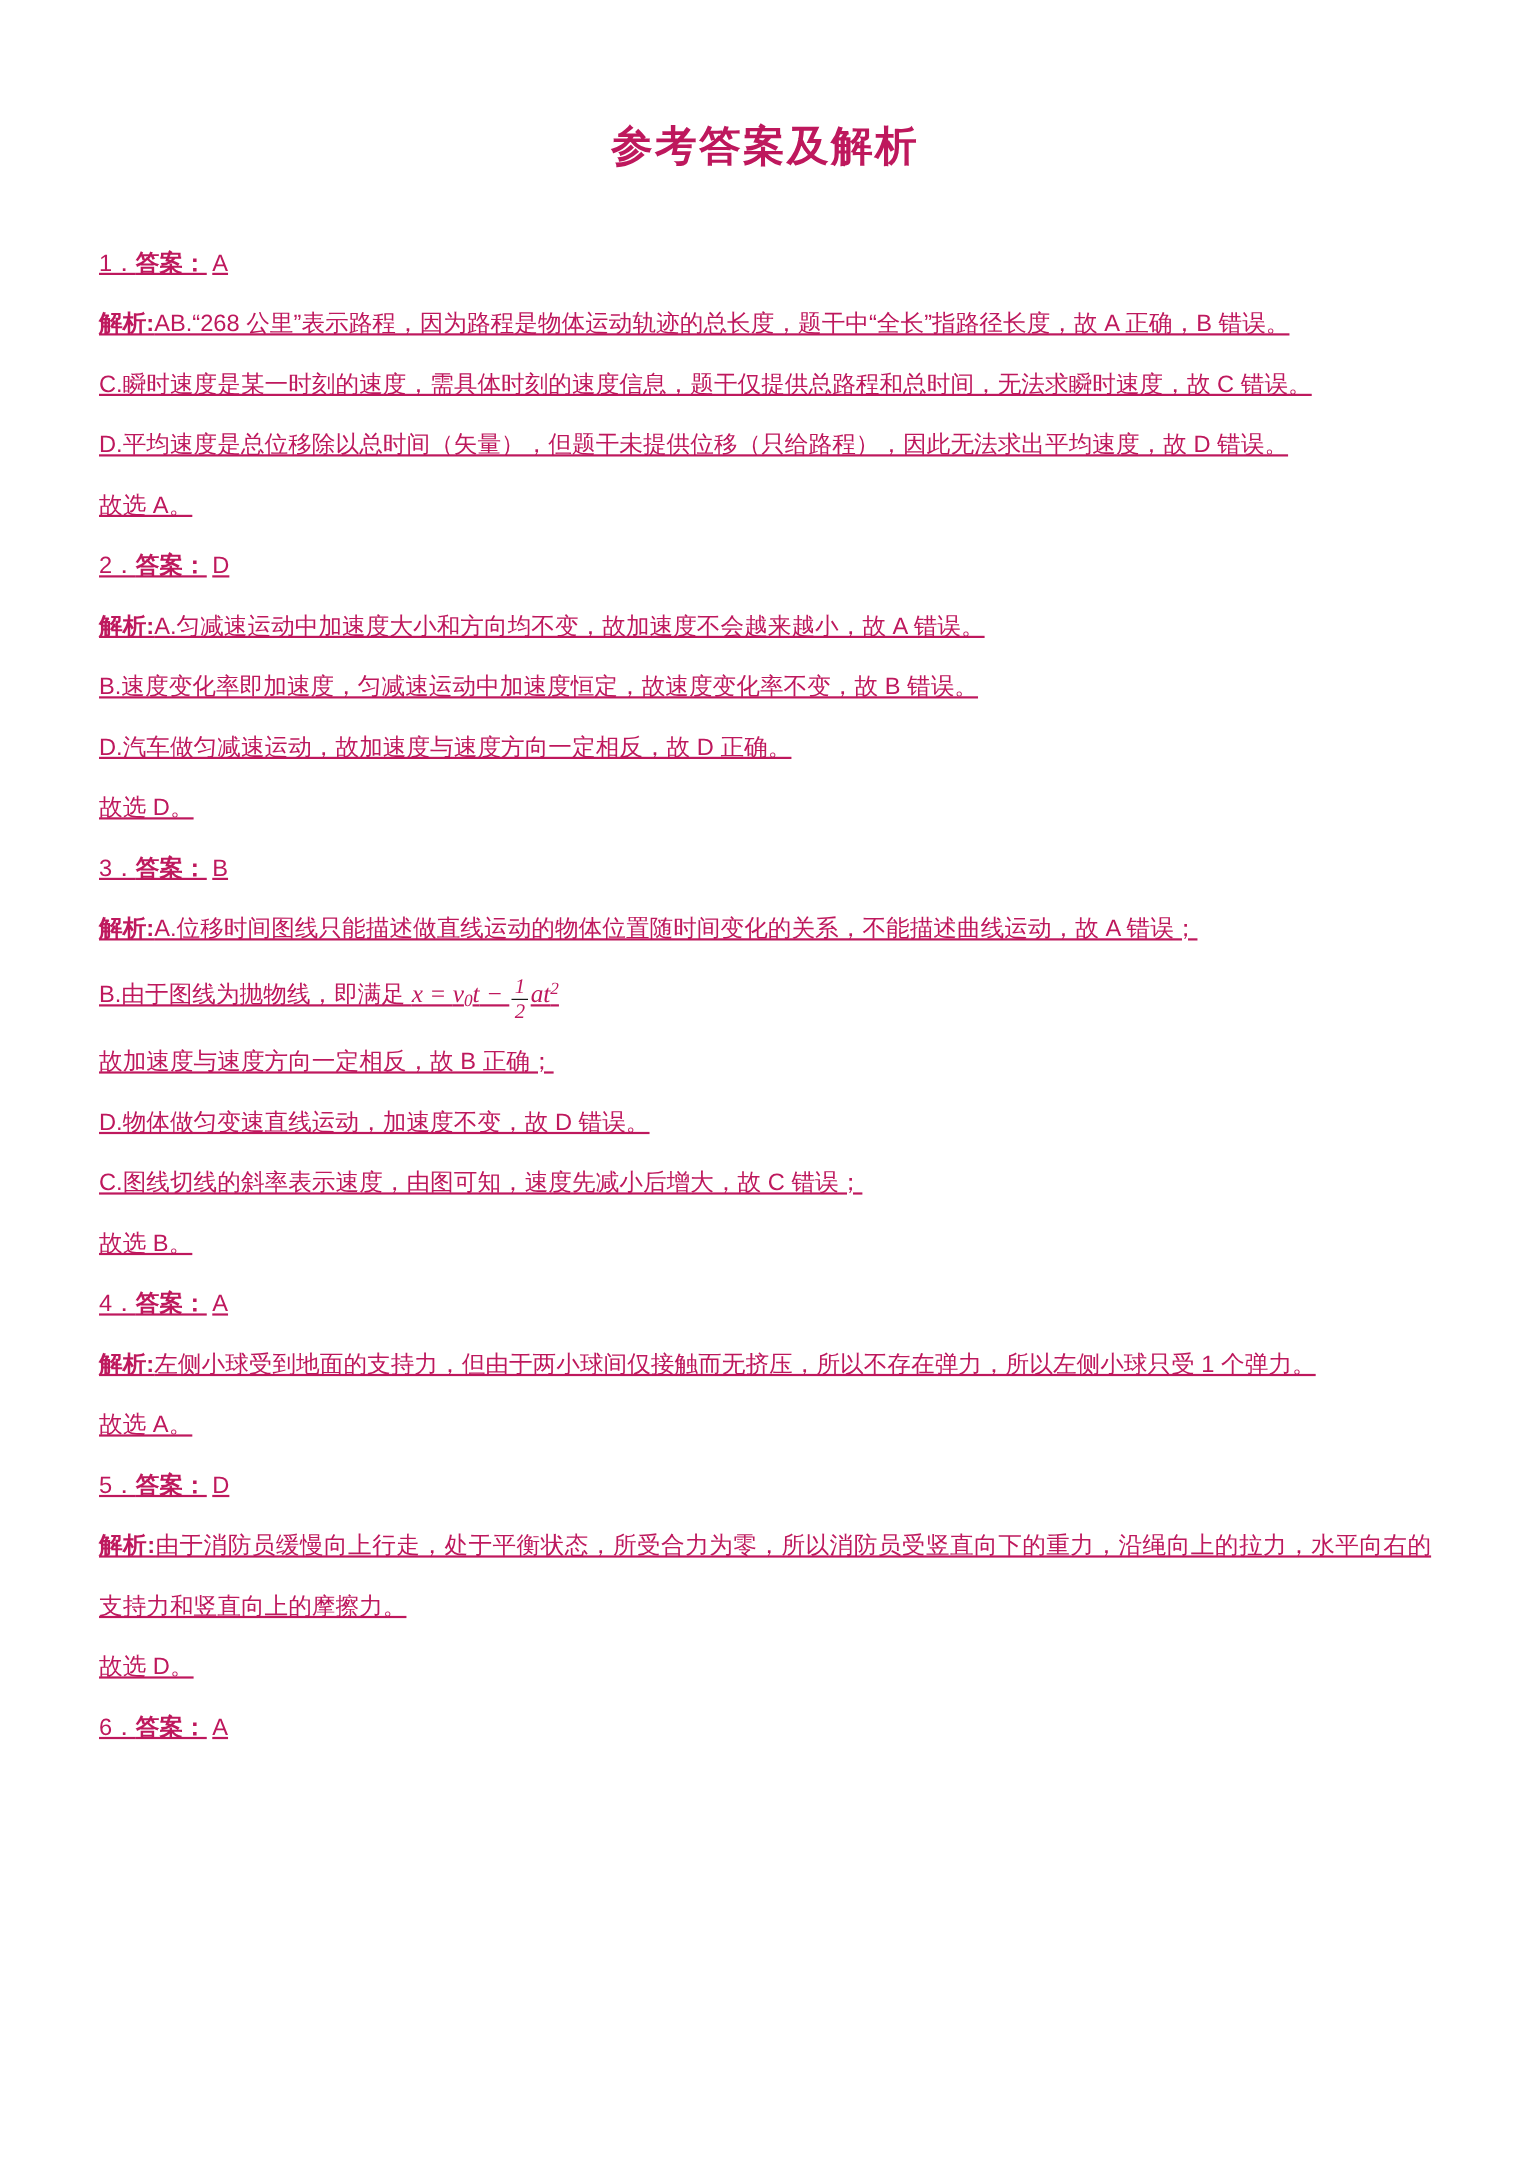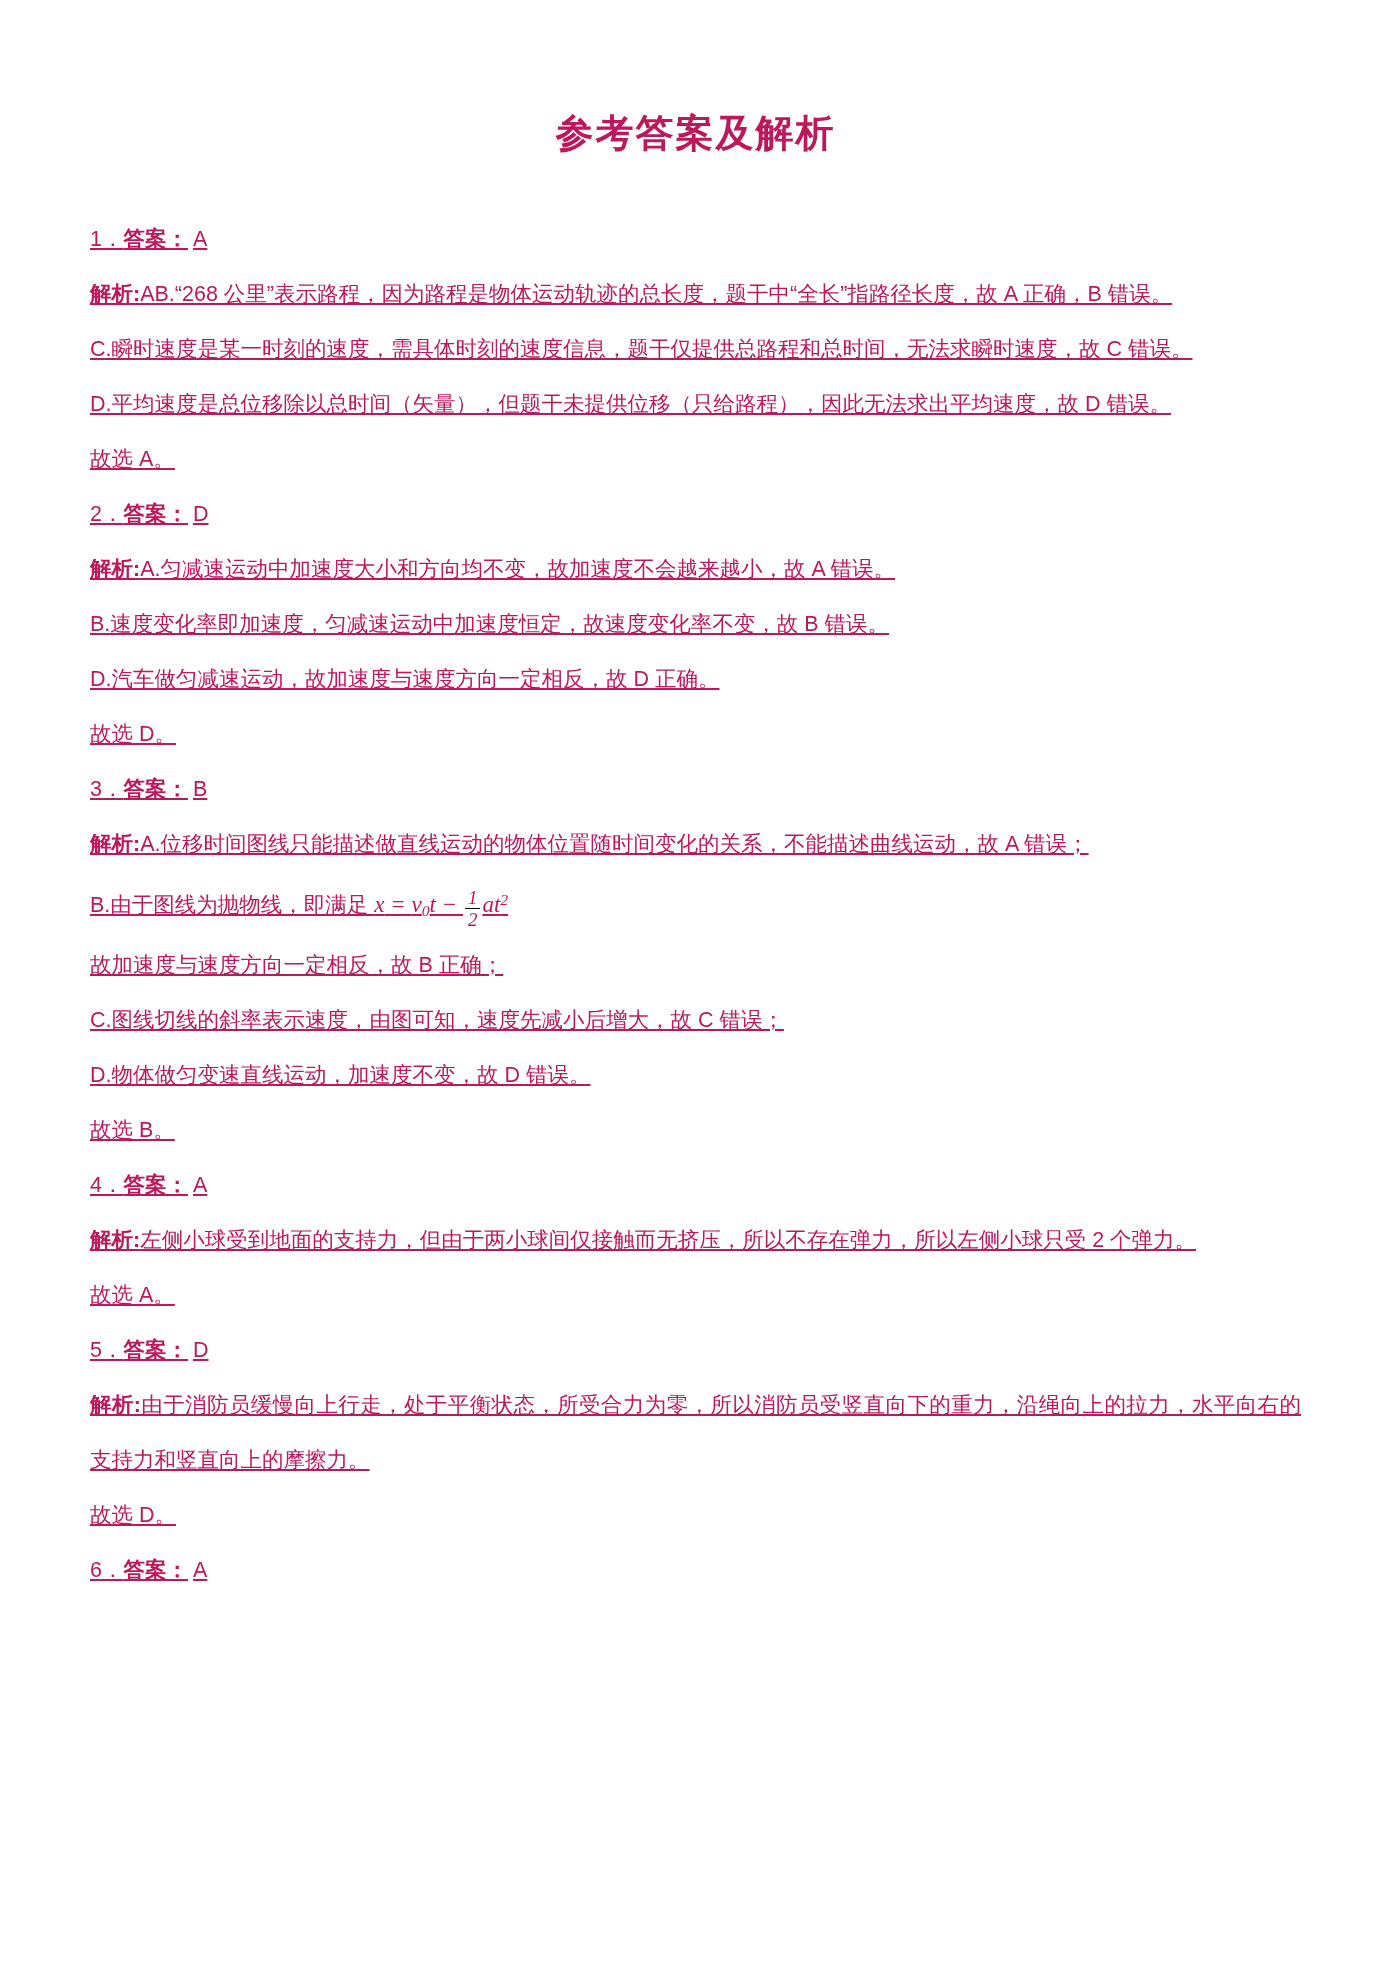--- a/index.html
+++ b/index.html
@@ -104,28 +104,28 @@
     <p class="line"><span>B.速度变化率即加速度，匀减速运动中加速度恒定，故速度变化率不变，故 B 错误。</span></p>
     <p class="line"><span>D.汽车做匀减速运动，故加速度与速度方向一定相反，故 D 正确。</span></p>
     <p class="line"><span>故选 D。</span></p>
   </section>
 
   <section>
     <p class="line answer-line"><span>3．</span><span class="bold">答案：</span><span class="ans-val">B</span></p>
     <p class="line"><span class="bold">解析:</span><span>A.位移时间图线只能描述做直线运动的物体位置随时间变化的关系，不能描述曲线运动，故 A 错误；</span></p>
     <p class="line"><span>B.由于图线为抛物线，即满足 </span><span class="formula"><span>x</span><span> = </span><span>v</span><sub>0</sub><span>t</span><span> − </span><span class="frac"><span class="num">1</span><span class="den">2</span></span><span>at</span><sup>2</sup></span></p>
     <p class="line"><span>故加速度与速度方向一定相反，故 B 正确；</span></p>
+    <p class="line"><span>D.物体做匀变速直线运动，加速度不变，故 D 错误。</span></p>
     <p class="line"><span>C.图线切线的斜率表示速度，由图可知，速度先减小后增大，故 C 错误；</span></p>
-    <p class="line"><span>D.物体做匀变速直线运动，加速度不变，故 D 错误。</span></p>
     <p class="line"><span>故选 B。</span></p>
   </section>
 
   <section>
     <p class="line answer-line"><span>4．</span><span class="bold">答案：</span><span class="ans-val">A</span></p>
-    <p class="line"><span class="bold">解析:</span><span>左侧小球受到地面的支持力，但由于两小球间仅接触而无挤压，所以不存在弹力，所以左侧小球只受 2 个弹力。</span></p>
+    <p class="line"><span class="bold">解析:</span><span>左侧小球受到地面的支持力，但由于两小球间仅接触而无挤压，所以不存在弹力，所以左侧小球只受 1 个弹力。</span></p>
     <p class="line"><span>故选 A。</span></p>
   </section>
 
   <section>
     <p class="line answer-line"><span>5．</span><span class="bold">答案：</span><span class="ans-val">D</span></p>
     <p class="line"><span class="bold">解析:</span><span>由于消防员缓慢向上行走，处于平衡状态，所受合力为零，所以消防员受竖直向下的重力，沿绳向上的拉力，水平向右的支持力和竖直向上的摩擦力。</span></p>
     <p class="line"><span>故选 D。</span></p>
   </section>
 
   <section>

